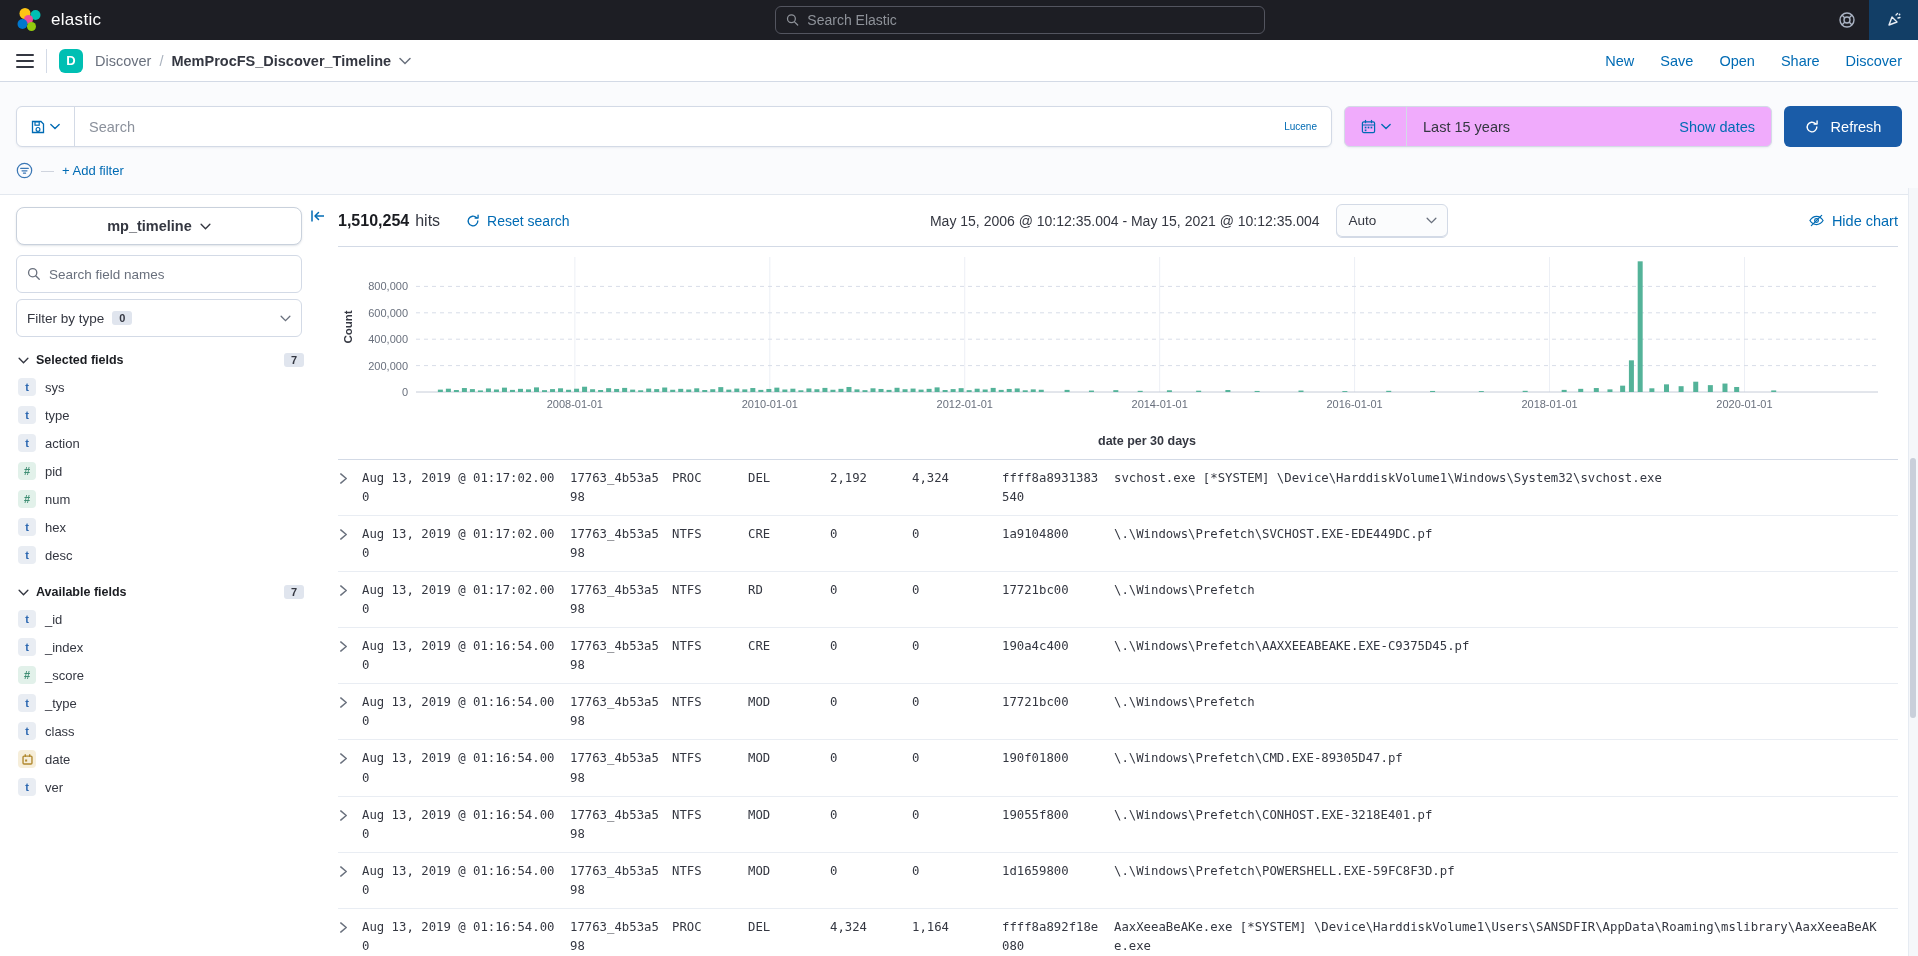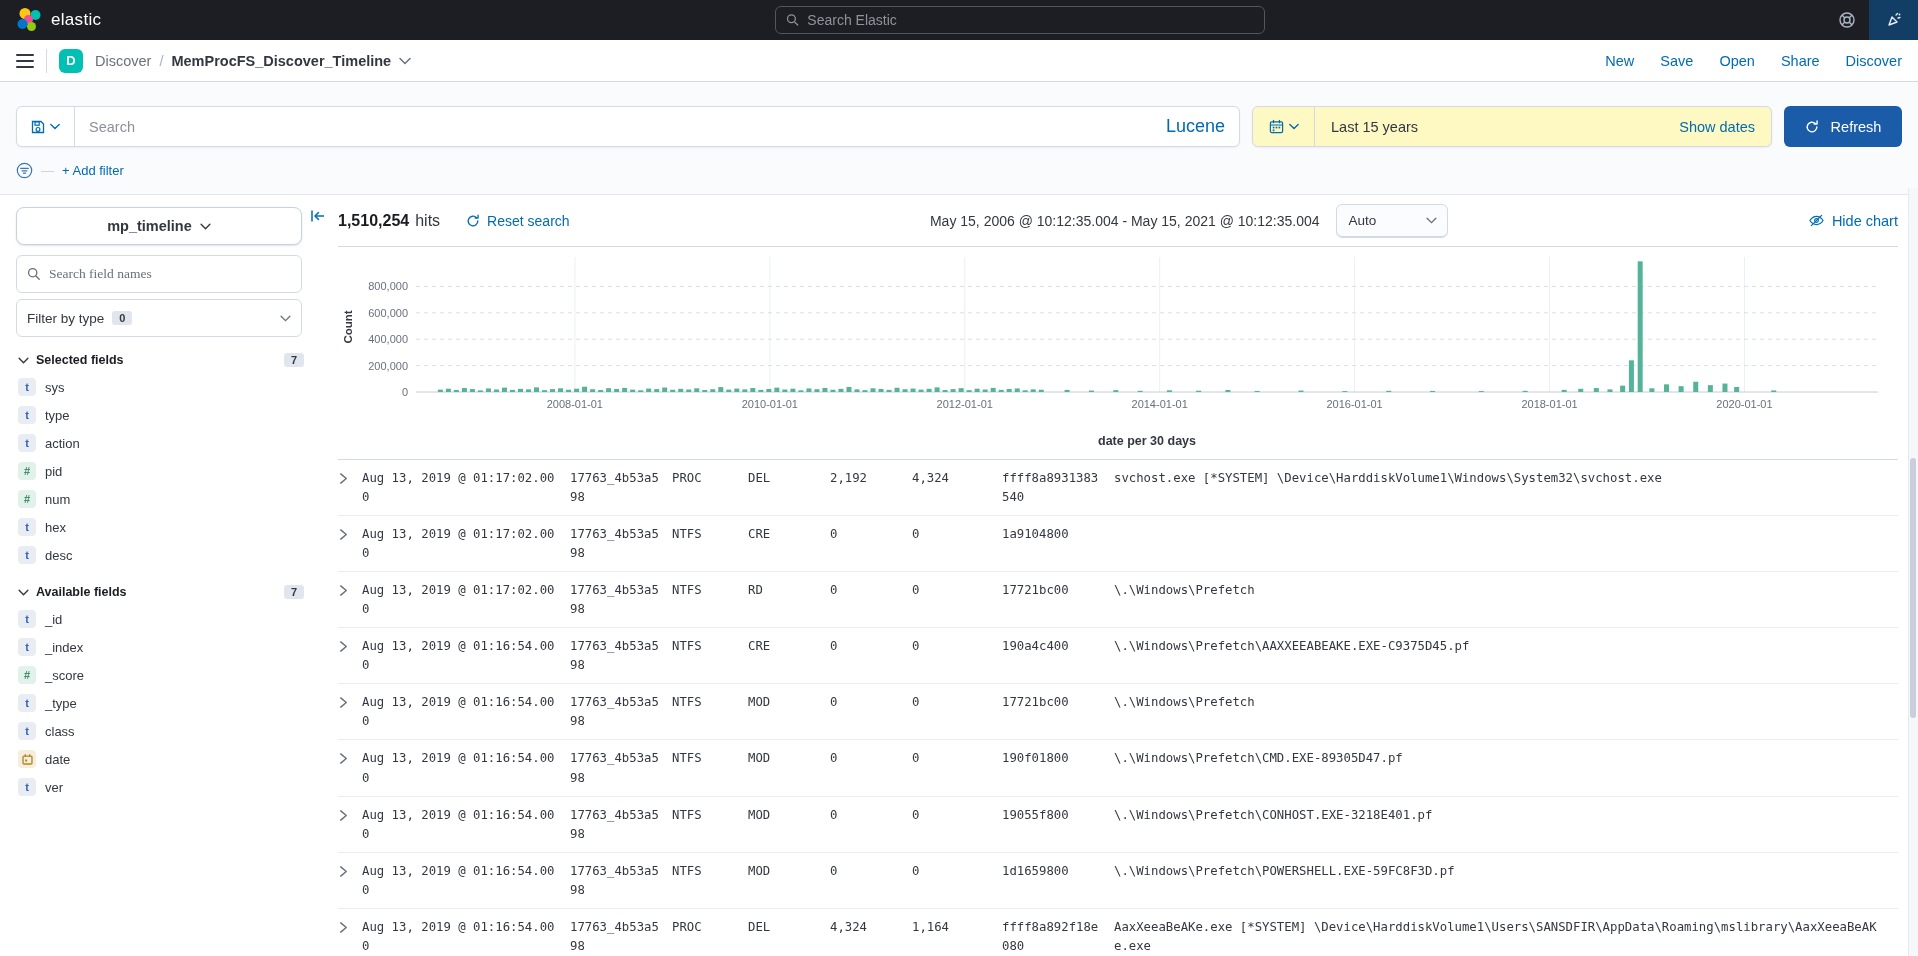--- a/index.html
+++ b/index.html
@@ -34,22 +34,22 @@
   
   .query-section { background:#FAFBFD; border-bottom:1px solid #E3E8EF; padding:24px 16px 12px; }
   .query-row { display:flex; gap:12px; align-items:stretch; height:41px; }
   .qbox { flex:1; background:#fff; border:1px solid #D3DAE6; border-radius:6px; display:flex; align-items:center;
     box-shadow:0 1px 2px rgba(152,162,179,.15); }
   .save-section { width:58px; align-self:stretch; border-right:1px solid #D3DAE6; display:flex; align-items:center;
     justify-content:center; gap:5px; cursor:pointer; }
   .qbox input { flex:1; border:none; outline:none; font-size:14.5px; padding:0 14px; color:#343741;
     font-family:"Liberation Sans",sans-serif; }
   .qbox input::placeholder { color:#8B919C; }
-  .lucene { color:#006BB4; font-size:18px; padding:0 14px; cursor:pointer; }
-  .dategroup { width:520px; background:#fef9c3; border:1px solid #D3DAE6; border-radius:6px; display:flex;
+  .lucene { color:#006BB4; font-size:10px; padding:0 14px; cursor:pointer; }
+  .dategroup { width:428px; background:#f0abfc; border:1px solid #D3DAE6; border-radius:6px; display:flex;
     align-items:center; box-shadow:0 1px 2px rgba(152,162,179,.15); }
   .cal-section { width:62px; align-self:stretch; border-right:1px solid #D3DAE6; display:flex; align-items:center;
     justify-content:center; gap:5px; cursor:pointer; }
   .date-text { flex:1; font-size:14.5px; color:#343741; padding:0 16px; cursor:pointer; }
   .showdates { color:#006BB4; font-size:14.5px; padding:0 16px; cursor:pointer; }
   .refresh-btn { width:118px; background:#1A5CA8; border:none; border-radius:6px; color:#fff; font-size:14.5px;
     font-weight:500; display:flex; align-items:center; justify-content:center; gap:12px; cursor:pointer;
     font-family:"Liberation Sans",sans-serif; }
   .filter-row { display:flex; align-items:center; gap:8px; margin-top:11px; height:24px; }
   .filter-dash { color:#C9CFDA; font-size:13px; }
@@ -57,21 +57,21 @@
 
   
   .content { display:flex; height:768px; overflow:hidden; }
   .sidebar { width:310px; padding:12px 8px 0 16px; flex-shrink:0; }
   .index-btn { width:286px; height:38px; border:1px solid #C9D1DC; border-radius:8px; background:#fff;
     box-shadow:0 1px 2px rgba(152,162,179,.3); display:flex; align-items:center; justify-content:center; gap:8px;
     font-weight:700; font-size:14.5px; cursor:pointer; }
   .field-search { width:286px; height:38px; margin-top:10px; border:1px solid #D3DAE6; border-radius:6px;
     background:#fff; display:flex; align-items:center; gap:8px; padding:0 10px; }
   .field-search input { border:none; outline:none; flex:1; font-size:13.5px; color:#343741;
-    font-family:Liberation Serif, serif; }
+    font-family:Liberation Sans, sans-serif; }
   .field-search input::placeholder { color:#69707D; }
   .filter-type { width:286px; height:38px; margin-top:6px; border:1px solid #D3DAE6; border-radius:6px;
     background:#fff; display:flex; align-items:center; gap:8px; padding:0 10px; cursor:pointer; font-size:13.5px; }
   .pill { background:#E0E5EE; color:#343741; font-size:11px; font-weight:700; border-radius:3px; padding:1px 7px; }
   .sect-head { display:flex; align-items:center; gap:7px; margin:16px 0 6px 2px; cursor:pointer; width:286px; }
   .sect-title { font-size:12.5px; font-weight:700; color:#1A1C21; }
   .sect-count { margin-left:auto; }
   .field-item { display:flex; align-items:center; gap:9px; padding:5px 2px; width:286px; border-radius:4px; cursor:pointer; }
   .fbadge { width:18px; height:18px; border-radius:4px; display:inline-flex; align-items:center; justify-content:center;
     font-size:11px; font-weight:700; flex-shrink:0; }
@@ -529,20 +529,21 @@
           <span class="expander"><svg width="11" height="13" viewBox="0 0 12 14">
               <path d="M3 2 L9 7 L3 12" fill="none" stroke="#69707D" stroke-width="1.6" stroke-linecap="round" stroke-linejoin="round"></path>
             </svg></span>
           <div class="tcell">Aug 13, 2019 @ 01:17:02.000</div>
           <div class="tcell">17763_4b53a598</div>
           <div class="tcell">NTFS</div>
           <div class="tcell">CRE</div>
           <div class="tcell">0</div>
           <div class="tcell">0</div>
           <div class="tcell">1a9104800</div>
+          <div class="tcell">\.\Windows\Prefetch\SVCHOST.EXE-EDE449DC.pf</div>
         </div>
         <div class="trow">
           <span class="expander"><svg width="11" height="13" viewBox="0 0 12 14">
               <path d="M3 2 L9 7 L3 12" fill="none" stroke="#69707D" stroke-width="1.6" stroke-linecap="round" stroke-linejoin="round"></path>
             </svg></span>
           <div class="tcell">Aug 13, 2019 @ 01:17:02.000</div>
           <div class="tcell">17763_4b53a598</div>
           <div class="tcell">NTFS</div>
           <div class="tcell">RD</div>
           <div class="tcell">0</div>

